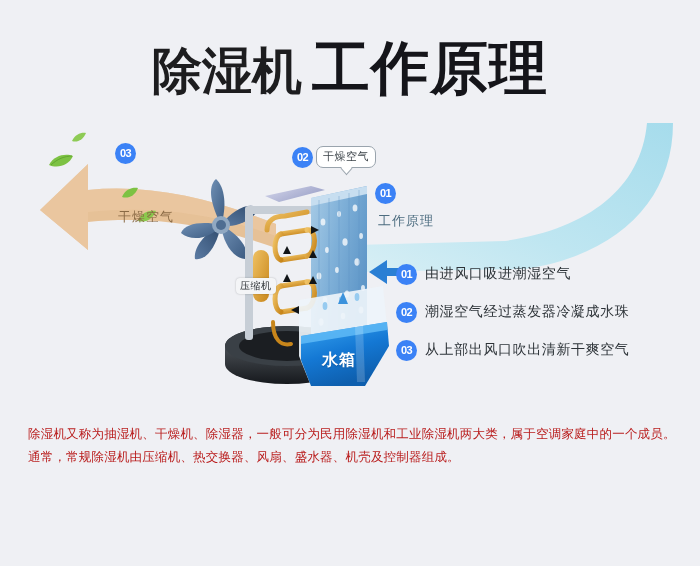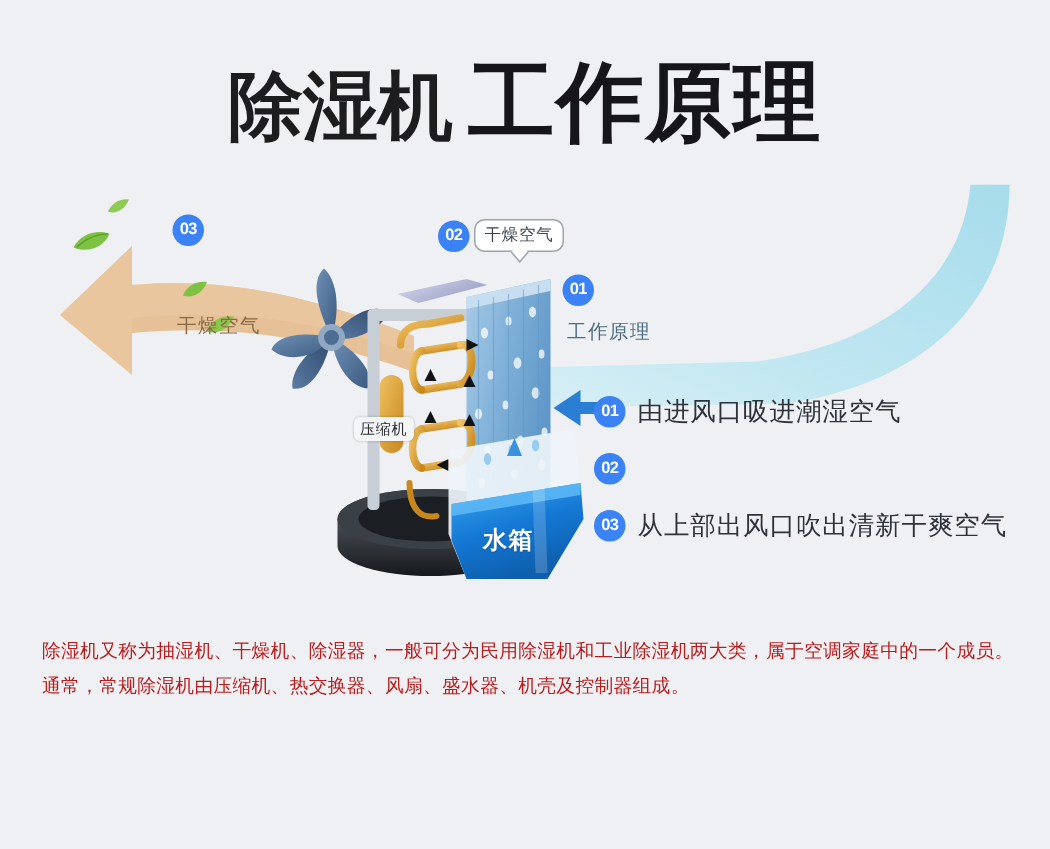--- a/index.html
+++ b/index.html
@@ -209,21 +209,21 @@
     top: 255px;
     width: 290px;
   }
   .step {
     display: flex;
     align-items: center;
     height: 38px;
   }
   .step-text {
     margin-left: 8px;
-    font-size: 17px;
+    font-size: 14px;
     color: #2d3338;
     letter-spacing: 0.6px;
     white-space: nowrap;
   }
 
   
   .para {
     position: absolute;
     left: 28px;
     width: 650px;
@@ -431,20 +431,21 @@
     <div class="txt-tank">水箱</div>
   </div>
 
   <div class="steps">
     <div class="step">
       <span class="badge">01</span>
       <span class="step-text">由进风口吸进潮湿空气</span>
     </div>
     <div class="step">
       <span class="badge">02</span>
+      <span class="step-text">潮湿空气经过蒸发器冷凝成水珠</span>
     </div>
     <div class="step">
       <span class="badge">03</span>
       <span class="step-text">从上部出风口吹出清新干爽空气</span>
     </div>
   </div>
 
   <div class="para para-1">除湿机又称为抽湿机、干燥机、除湿器，一般可分为民用除湿机和工业除湿机两大类，属于空调家庭中的一个成员。通常，常规除湿机由压缩机、热交换器、风扇、盛水器、机壳及控制器组成。</div>
 
 </div>

